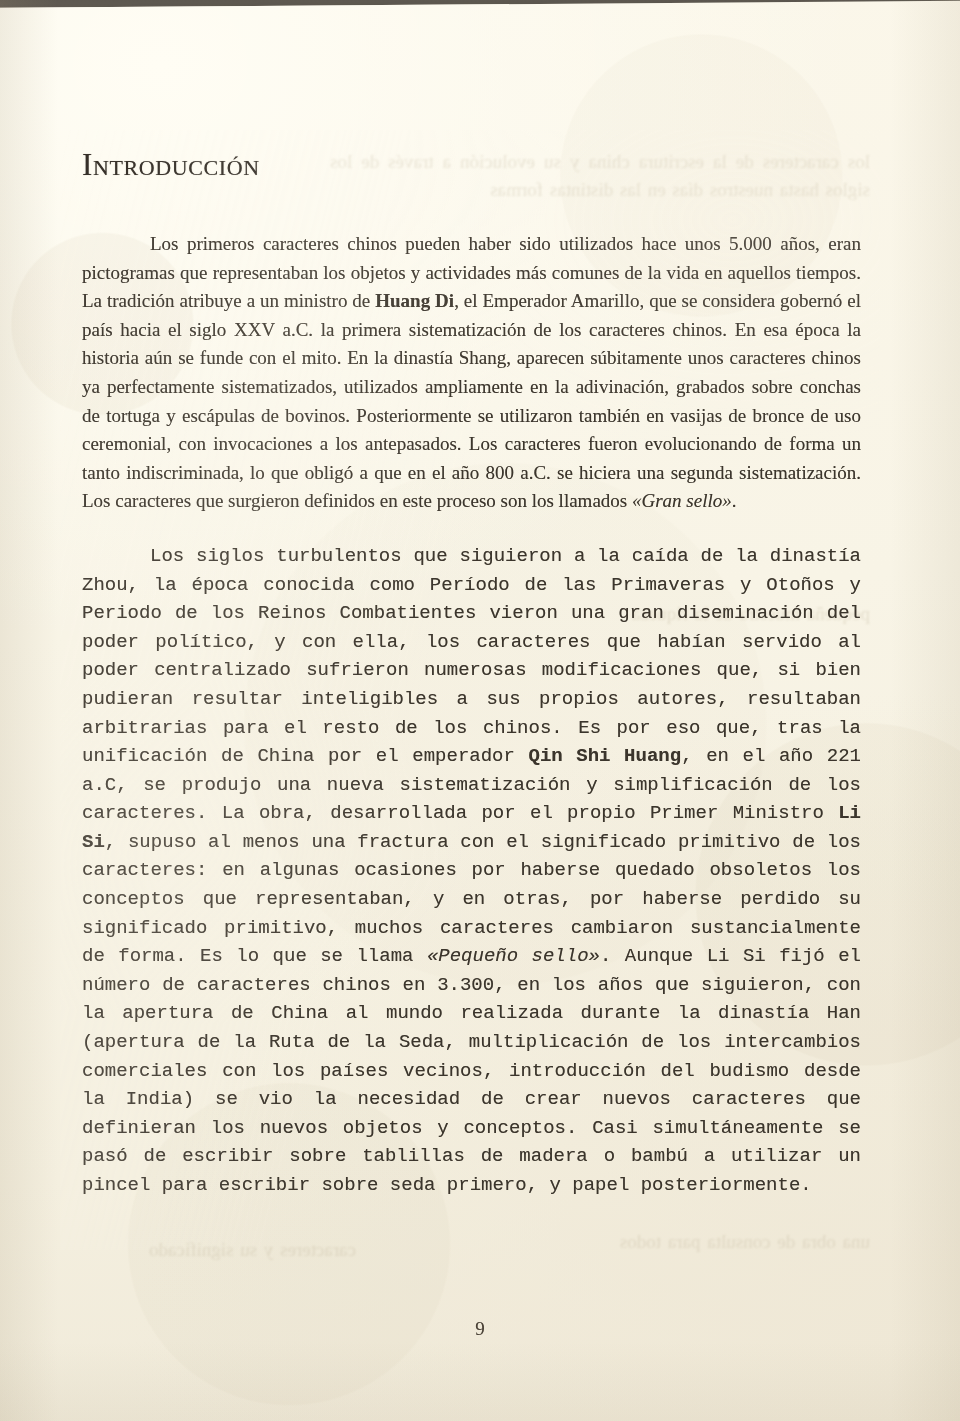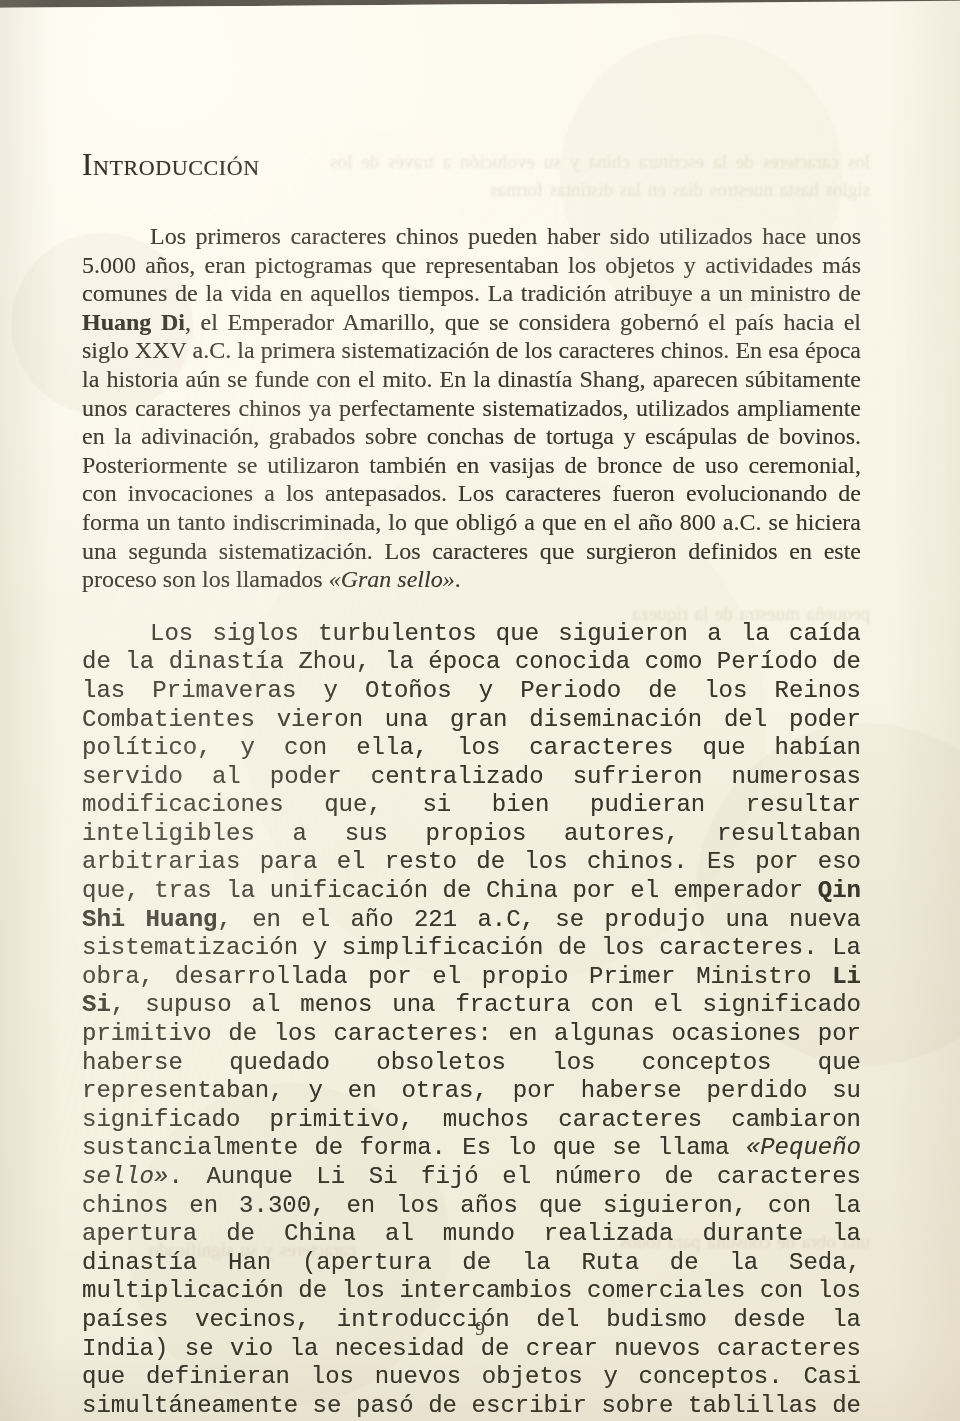--- a/index.html
+++ b/index.html
@@ -127,23 +127,23 @@
   }
 
   .body-copy {
     position: absolute;
     top: 222px;
     left: 0;
     width: 779px;
   }
 
   p.para {
-    margin: 0 0 26px 0;
+    margin: 8px 0 26px 0;
     padding: 0;
-    font-size: 24px;
+    font-size: 19px;
     line-height: 28.6px;
     text-align: justify;
     text-indent: 68px;
     color: #3b352c;
     hyphens: none;
     text-shadow: 0 0 0.55px rgba(59,53,44,0.45);
   }
 
   p.para:last-child {
     margin-bottom: 0;

